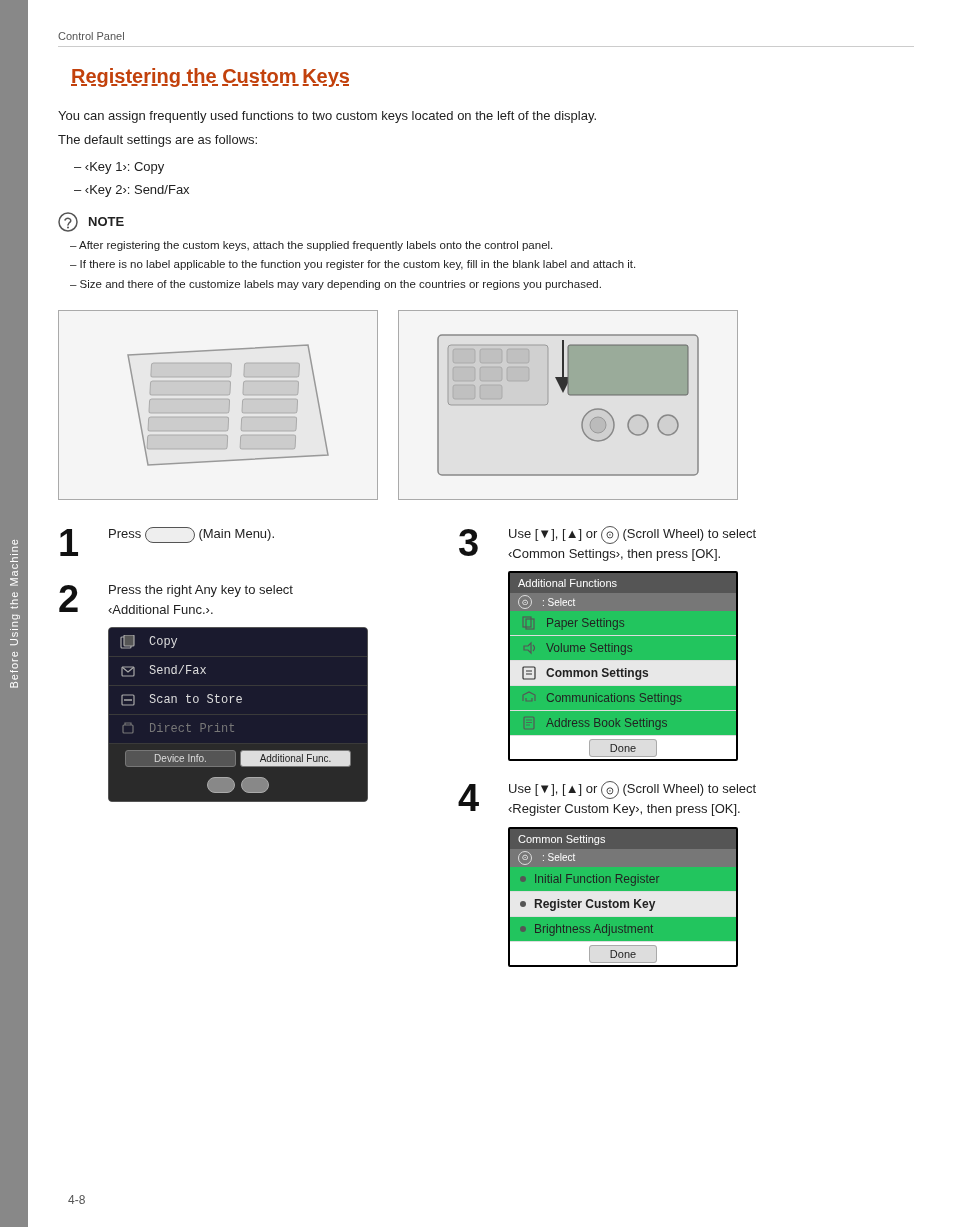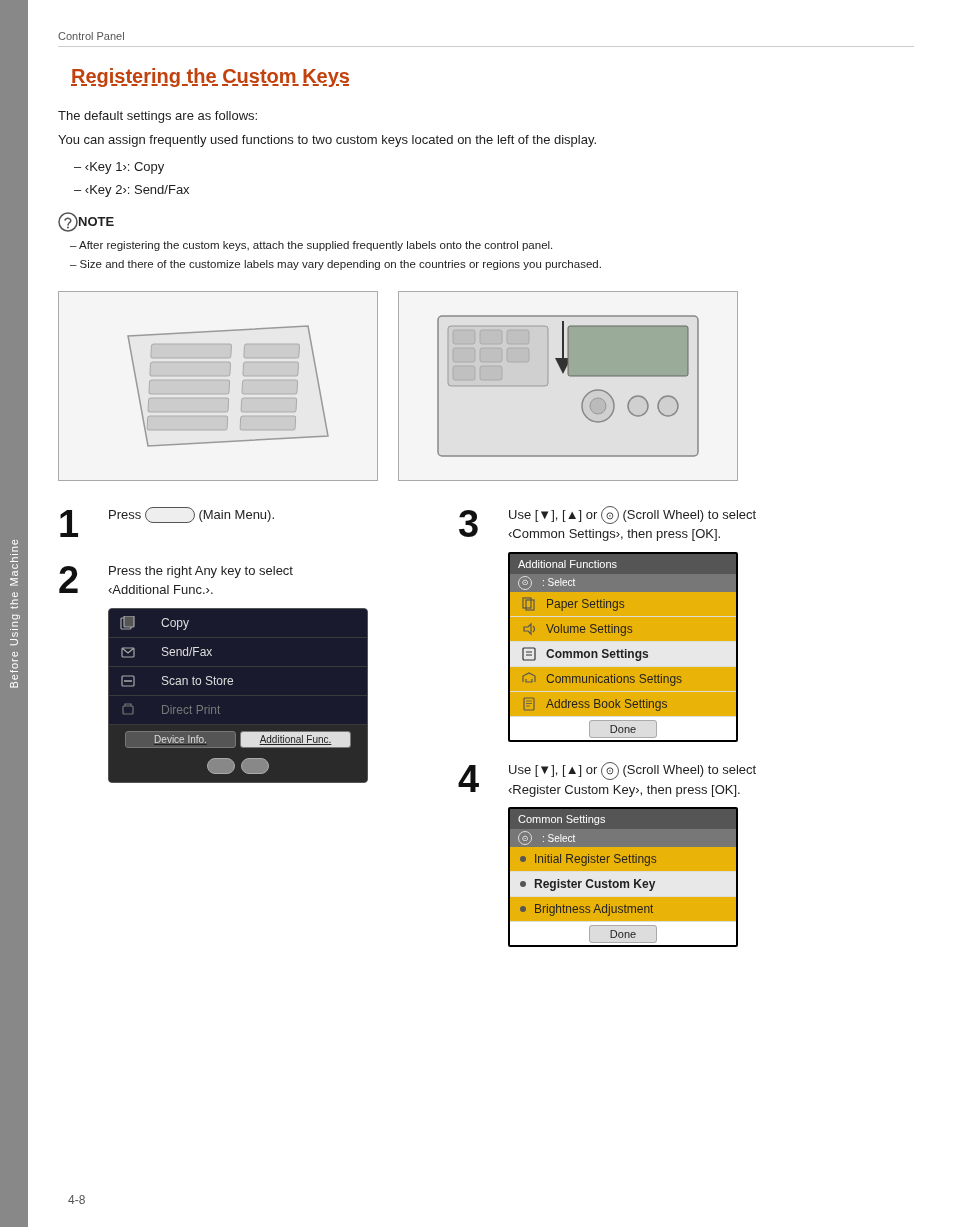--- a/index.html
+++ b/index.html
@@ -70,21 +70,21 @@
     }
     .bullet-list li::before {
       content: "– ";
     }
     .note-block {
       margin: 10px 0 16px 0;
     }
     .note-icon-row {
       display: flex;
       align-items: center;
-      gap: 0;
+      gap: 10px;
       margin-bottom: 4px;
     }
     .note-icon {
       width: 20px;
       height: 20px;
       display: inline-flex;
       align-items: center;
       justify-content: center;
     }
     .note-label {
@@ -164,39 +164,39 @@
       width: 260px;
     }
     .screen-inner {
       background: #1a1a2e;
       padding: 0;
     }
     .screen-row {
       display: flex;
       align-items: center;
       padding: 5px 10px;
-      gap: 24px;
+      gap: 12px;
       border-bottom: 1px solid #3a3a3a;
       color: #ddd;
       font-size: 12px;
+      font-family: Liberation Mono, monospace;
     }
     .screen-row-icon {
       width: 18px;
       height: 18px;
       display: flex;
       align-items: center;
       justify-content: center;
       flex-shrink: 0;
     }
     .screen-bottom {
       display: flex;
       gap: 4px;
       padding: 6px 16px;
       background: #2a2a2a;
-      text-decoration: underline;
     }
     .screen-btn {
       background: #555;
       color: #ddd;
       border: 1px solid #777;
       border-radius: 3px;
       font-size: 10px;
       padding: 2px 8px;
       flex: 1;
       text-align: center;
@@ -235,21 +235,21 @@
       align-items: center;
       gap: 6px;
     }
     .menu-item {
       display: flex;
       align-items: center;
       padding: 5px 10px;
       gap: 8px;
       font-size: 12px;
       border-bottom: 1px solid #ddd;
-      background: #eab308;
+      background: #22c55e;
     }
     .menu-item.highlighted {
       background: #e8e8e8;
       font-weight: bold;
     }
     .menu-item-icon {
       width: 18px;
       height: 14px;
       display: flex;
       align-items: center;
@@ -300,40 +300,41 @@
   <div class="side-tab">
     <span class="side-tab-text">Before Using the Machine</span>
   </div>
 
   <div class="main-content">
 
     <div class="breadcrumb">Control Panel</div>
 
     <h1 class="page-title">Registering the Custom Keys</h1>
 
+    <p class="intro-text">You can assign frequently used functions to two custom keys located on the left of the display.</p>
     <p class="intro-text">The default settings are as follows:</p>
-    <p class="intro-text">You can assign frequently used functions to two custom keys located on the left of the display.</p>
     <ul class="bullet-list">
       <li>‹Key 1›: Copy</li>
       <li>‹Key 2›: Send/Fax</li>
     </ul>
 
     <div class="note-block">
       <div class="note-icon-row">
         <span class="note-icon">
           <svg width="20" height="20" viewBox="0 0 20 20">
             <circle cx="10" cy="10" r="9" fill="none" stroke="#555" stroke-width="1.5"></circle>
             <path d="M7 8 Q9 5 12 7 Q14 9 11 11 L10 13" fill="none" stroke="#555" stroke-width="1.5" stroke-linecap="round"></path>
             <circle cx="10" cy="15.5" r="1" fill="#555"></circle>
           </svg>
         </span>
         <span class="note-label">NOTE</span>
       </div>
       <ul class="note-items">
         <li>After registering the custom keys, attach the supplied frequently labels onto the control panel.</li>
+        <li>If there is no label applicable to the function you register for the custom key, fill in the blank label and attach it.</li>
         <li>Size and there of the customize labels may vary depending on the countries or regions you purchased.</li>
       </ul>
     </div>
 
     <div class="two-col-images">
 
       <div class="image-box image-box-left">
         <svg class="label-sheet-svg" viewBox="0 0 240 140">
 
           <polygon points="30,20 210,10 230,120 50,130" fill="#e8e8e8" stroke="#999" stroke-width="1.5"></polygon>
@@ -550,21 +551,21 @@
               <div class="menu-header">
                 <span>Common Settings</span>
               </div>
               <div class="menu-header" style="background:#777;font-size:10px;padding:2px 8px;">
                 <span style="display:inline-flex;align-items:center;justify-content:center;width:14px;height:14px;border:1px solid #ddd;border-radius:50%;font-size:8px;">⊙</span>
                 <span style="margin-left:4px;">: Select</span>
               </div>
 
               <div class="menu-item">
                 <div class="menu-item-bullet"></div>
-                <span>Initial Register Settings</span>
+                <span>Initial Function Register</span>
               </div>
 
               <div class="menu-item highlighted">
                 <div class="menu-item-bullet"></div>
                 <span>Register Custom Key</span>
               </div>
 
               <div class="menu-item">
                 <div class="menu-item-bullet"></div>
                 <span>Brightness Adjustment</span>

